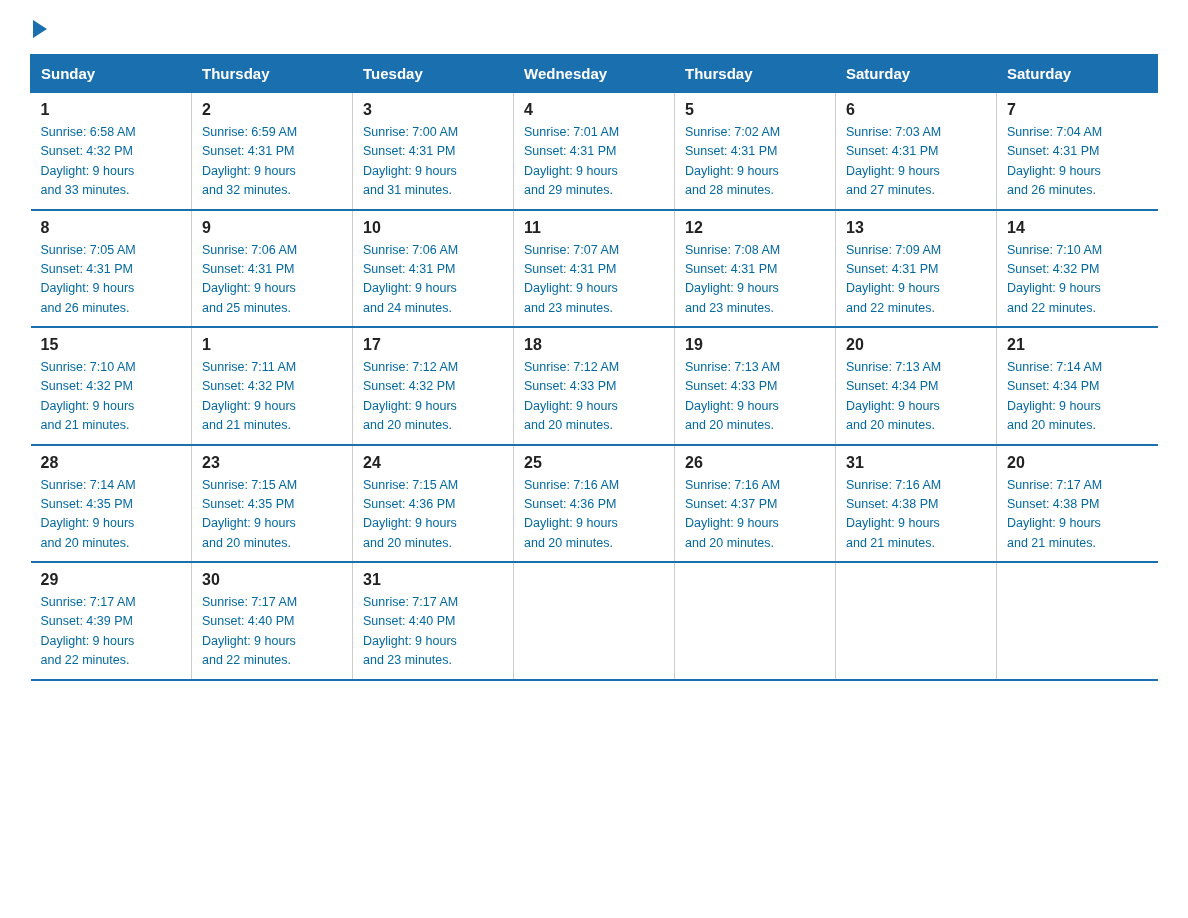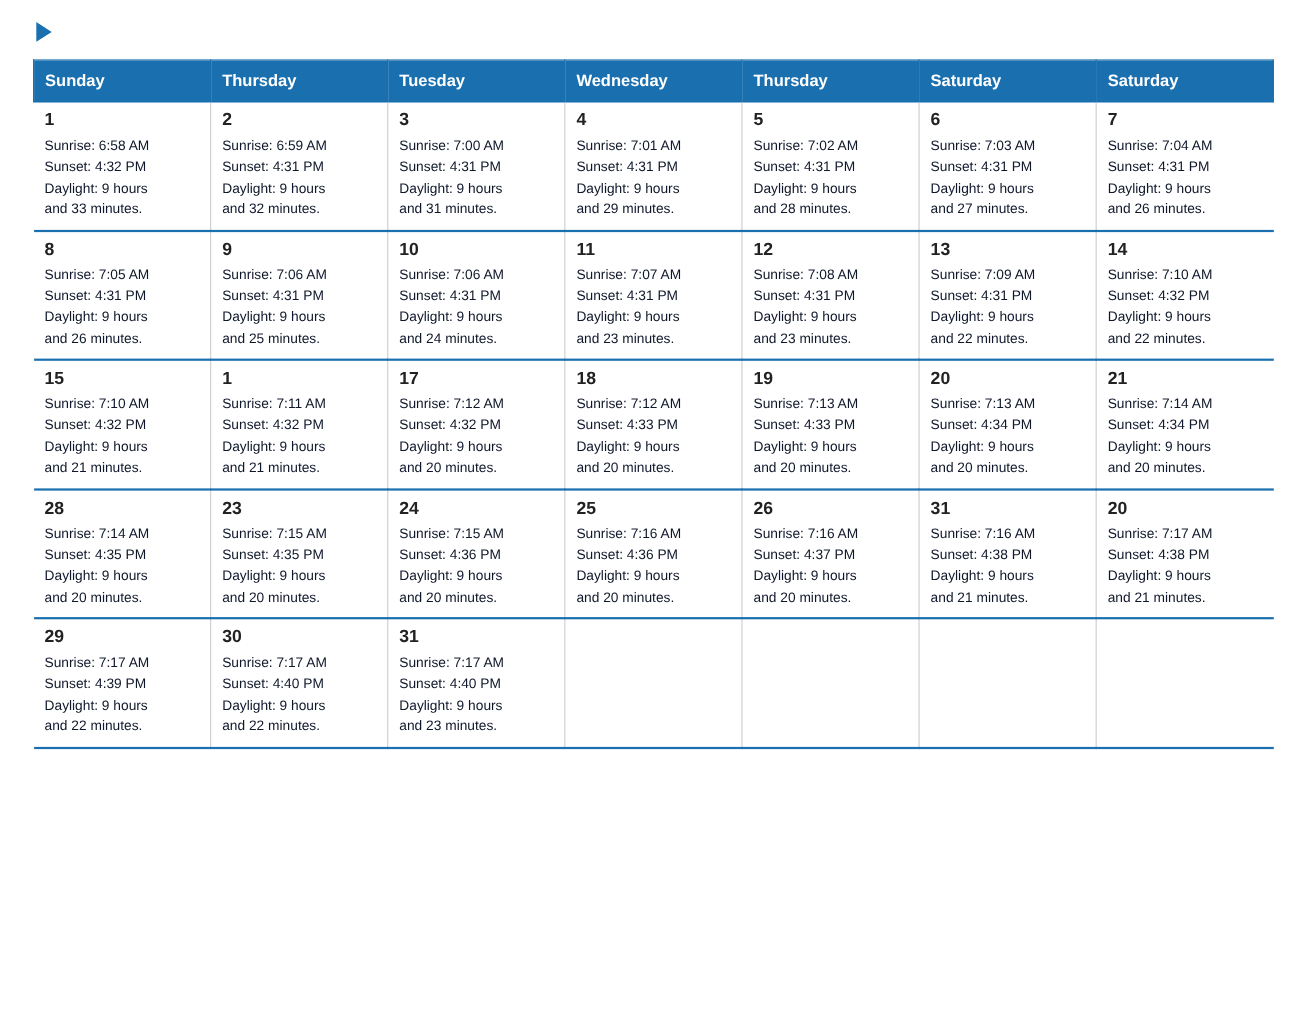--- a/index.html
+++ b/index.html
@@ -62,21 +62,21 @@
     }
     .day-num {
       font-size: 16px;
       font-weight: bold;
       display: block;
       margin-bottom: 4px;
     }
     .day-info {
       font-size: 12.5px;
       line-height: 1.55;
-      color: #0f172a;
+      color: #0369a1;
     }
     .logo-wrapper {
       display: flex;
       flex-direction: column;
       align-items: flex-start;
     }
     .logo-line1 {
       display: flex;
       align-items: center;
     }

